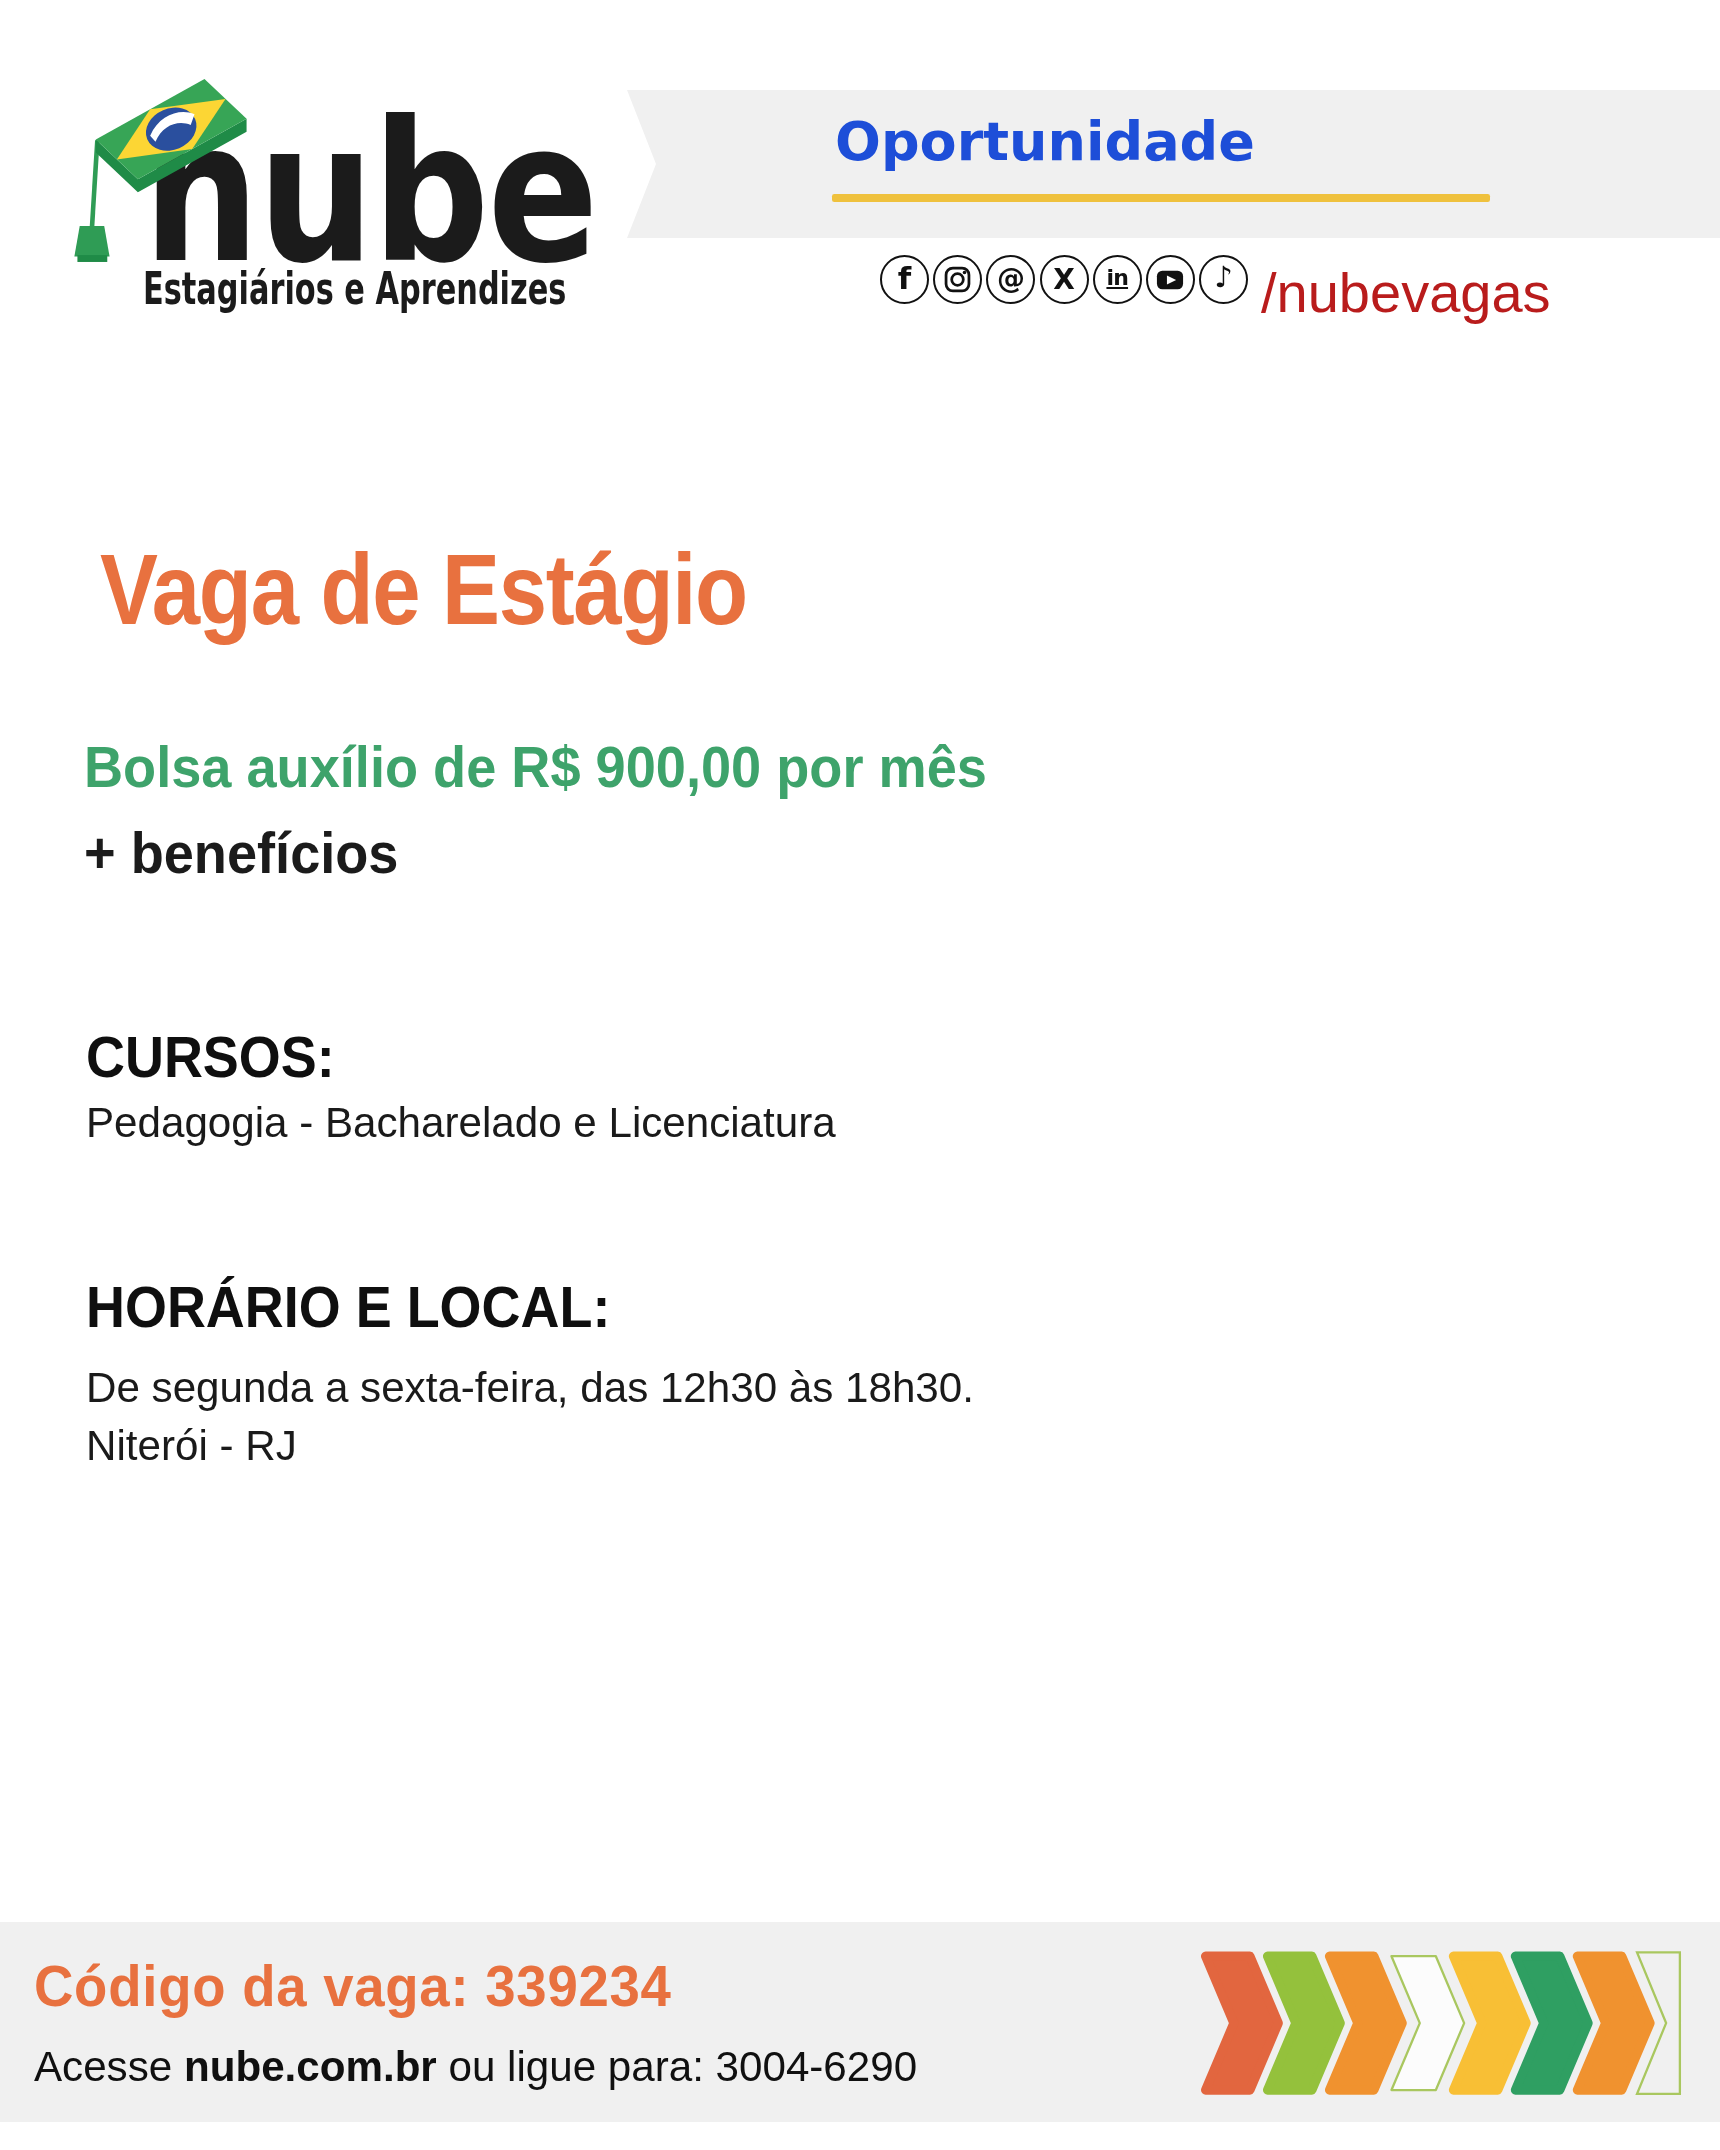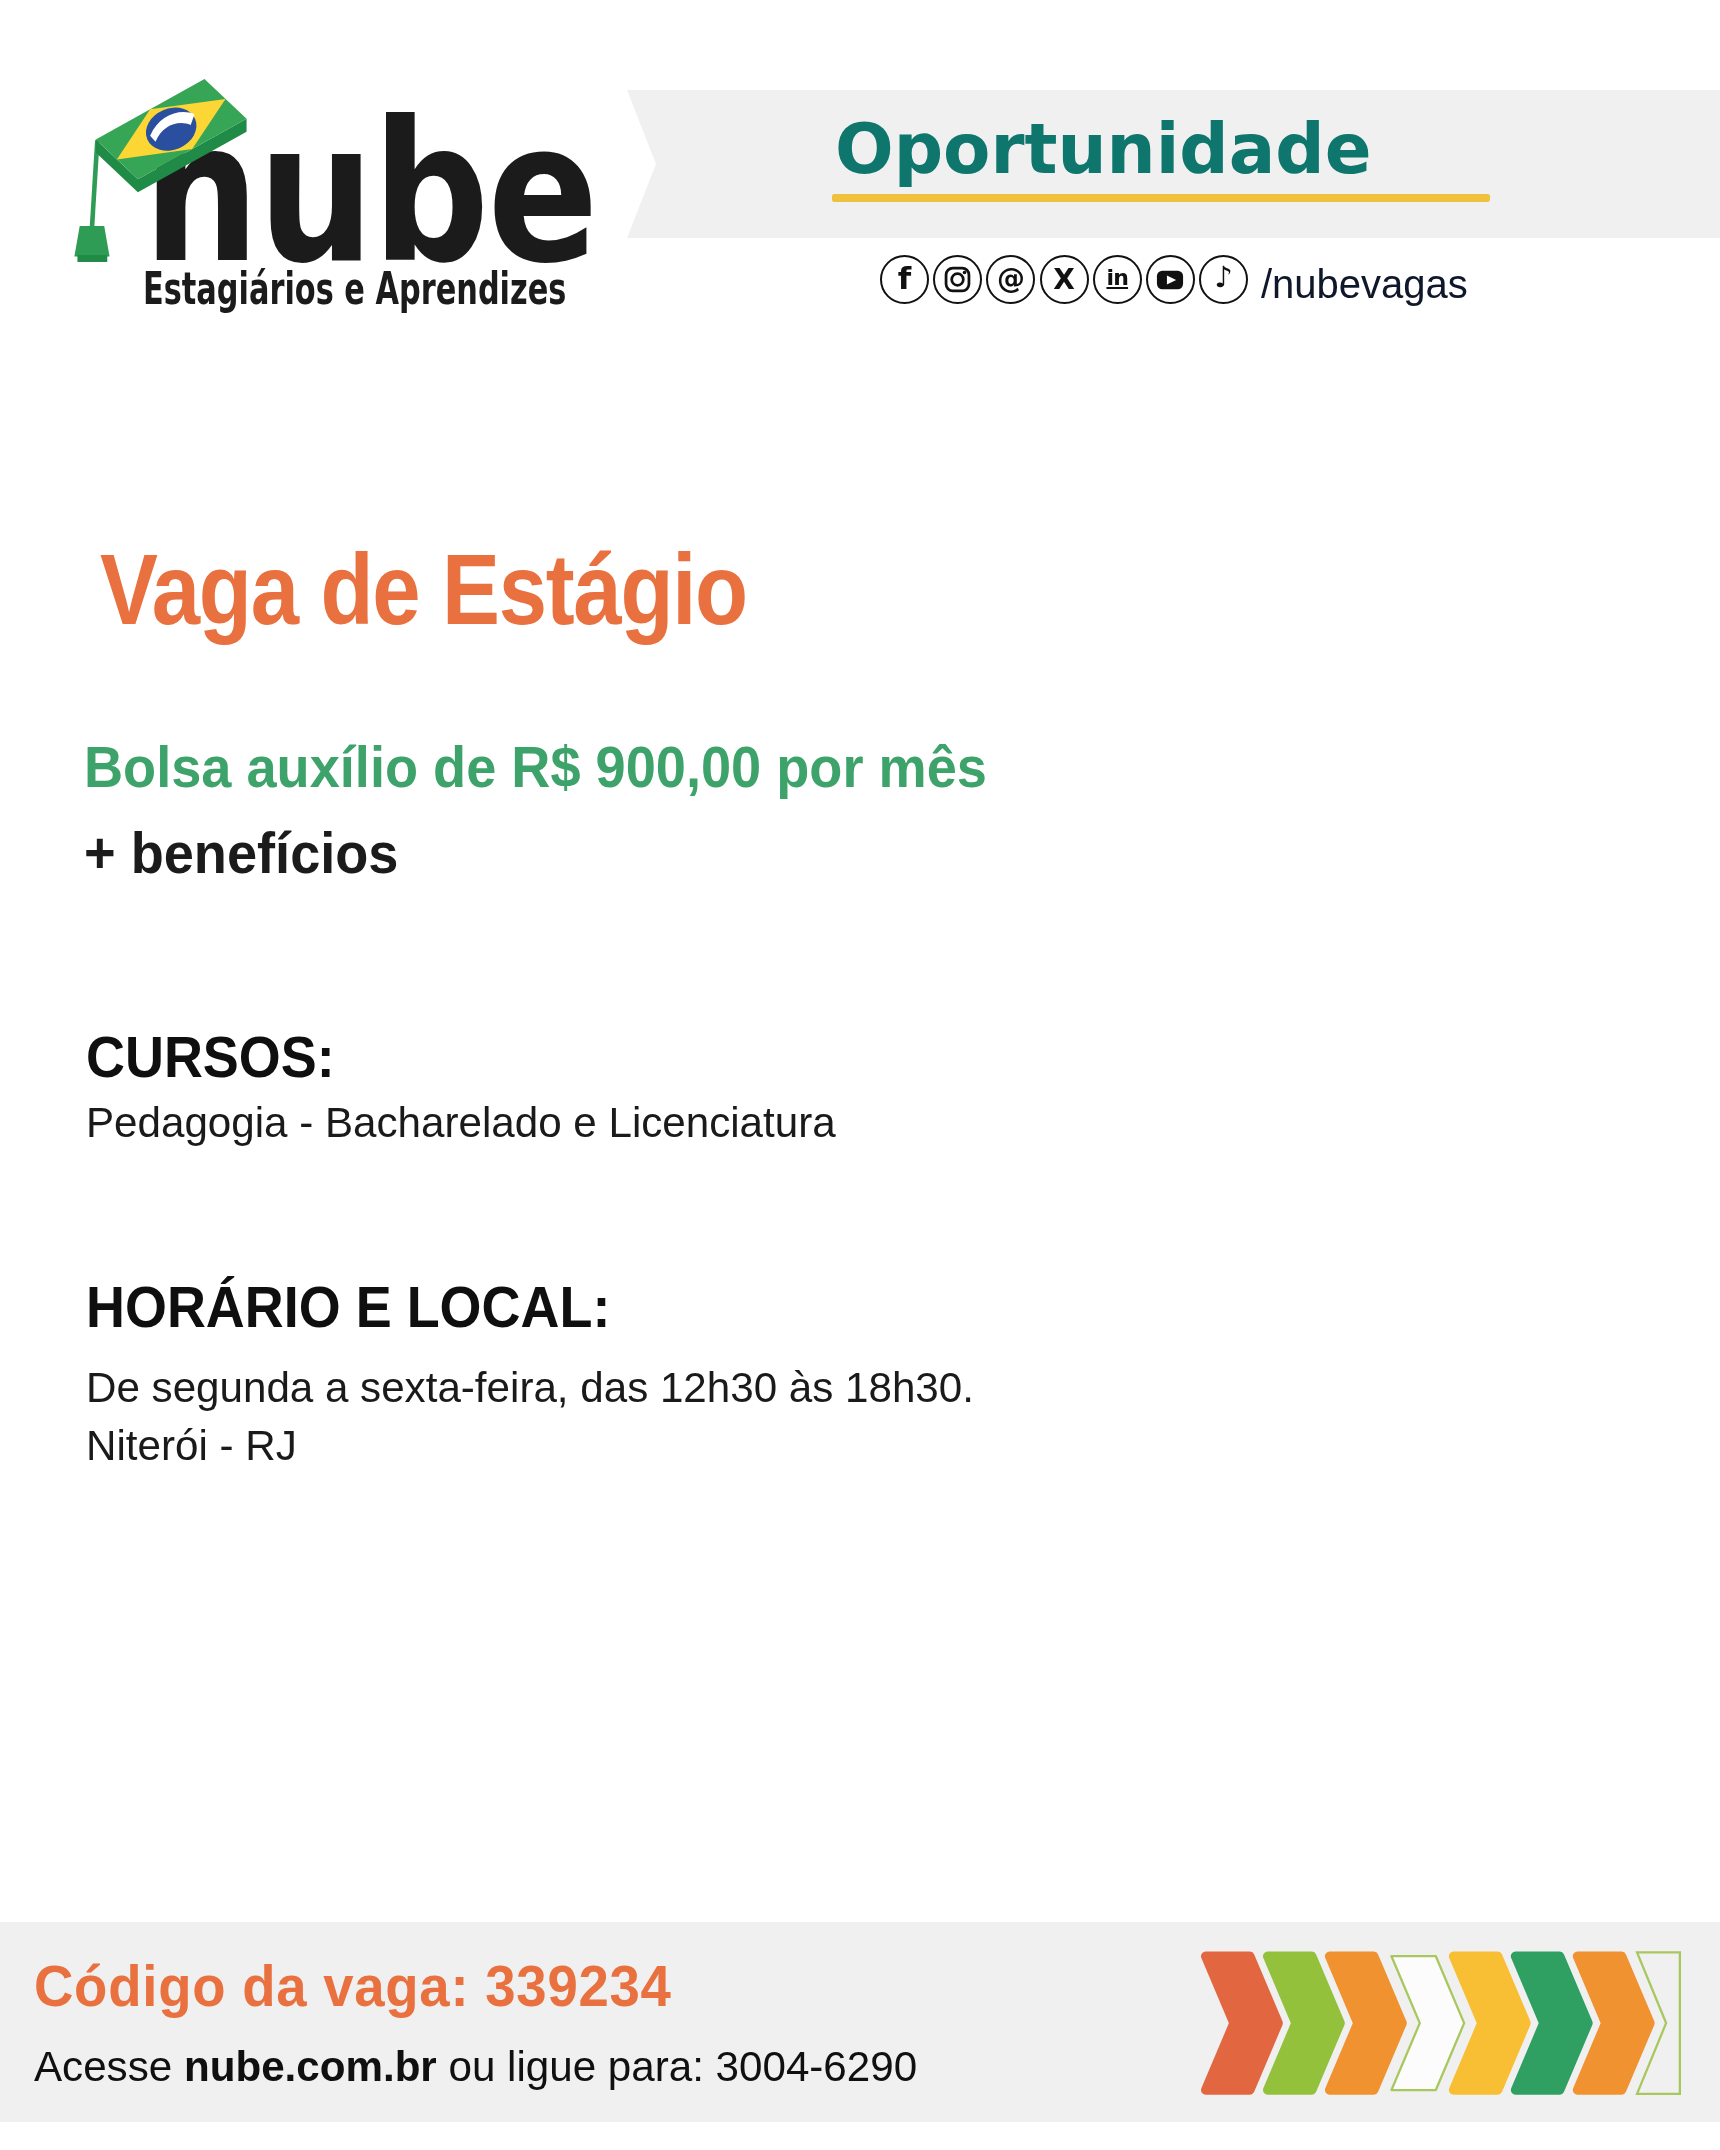--- a/index.html
+++ b/index.html
@@ -6,29 +6,29 @@
   body{width:1721px;height:2151px;position:relative;overflow:hidden;
        font-family:"Liberation Sans",sans-serif;color:#1a1a1a;}
   .abs{position:absolute;white-space:nowrap;transform-origin:0 0;}
   
   .brand-word{font-family:"DejaVu Sans",sans-serif;font-weight:bold;color:#1b1b1b;
               font-size:195px;line-height:1;letter-spacing:-0.012em;transform:scaleX(.84);}
   .brand-tag{font-family:"DejaVu Sans",sans-serif;font-weight:bold;color:#1b1b1b;
              font-size:44px;line-height:1;transform:scaleX(.69);}
   .banner{left:627px;top:90px;width:1094px;height:148px;background:#F0F0F0;
           clip-path:polygon(0 0,100% 0,100% 100%,0 100%,29px 50%);}
-  .banner-title{font-family:"DejaVu Sans",sans-serif;font-weight:bold;color:#0f766e;
-                font-size:69px;line-height:1;left:835px;top:115px;}
+  .banner-title{font-family:"DejaVu Sans",sans-serif;font-weight:bold;color:#1d4ed8;
+                font-size:54px;line-height:1;left:835px;top:115px;}
   .banner-underline{left:832px;top:194px;width:658px;height:8.4px;background:#EFC13D;border-radius:2.3px;}
   .social-row{left:880px;top:255px;height:49px;display:flex;gap:4.2px;}
   .soc{width:49px;height:49px;border:2.7px solid #111;border-radius:50%;box-sizing:border-box;
        display:flex;align-items:center;justify-content:center;background:#fff;
        font-family:"DejaVu Sans",sans-serif;color:#111;}
   .soc span{line-height:1;}
-  .handle{left:1261px;top:262px;font-size:40px;line-height:1.1;color:#0f172a;}
+  .handle{left:1261px;top:262px;font-size:56px;line-height:1.1;color:#b91c1c;}
   
   .title{left:100px;top:539px;font-size:101px;font-weight:bold;color:#E8713F;
          letter-spacing:-1.5px;line-height:1;transform:scaleX(.86);}
   .salary{left:84px;top:736px;font-size:57px;font-weight:bold;color:#3EA36B;line-height:1.1;transform:scaleX(.95);}
   .benefits{left:84px;top:822px;font-size:57px;font-weight:bold;color:#1b1b1b;line-height:1.1;transform:scaleX(.95);}
   .h-sec{font-size:58px;font-weight:bold;color:#0f0f0f;line-height:1.05;transform:scaleX(.93);}
   .b-sec{font-size:43px;color:#1a1a1a;line-height:1.1;transform:scaleX(.98);}
   
   .footer-band{left:0;top:1922px;width:1721px;height:200px;background:#F0F0F0;}
   .foot-code{left:34px;top:1956px;font-size:58px;font-weight:bold;color:#E8713F;

